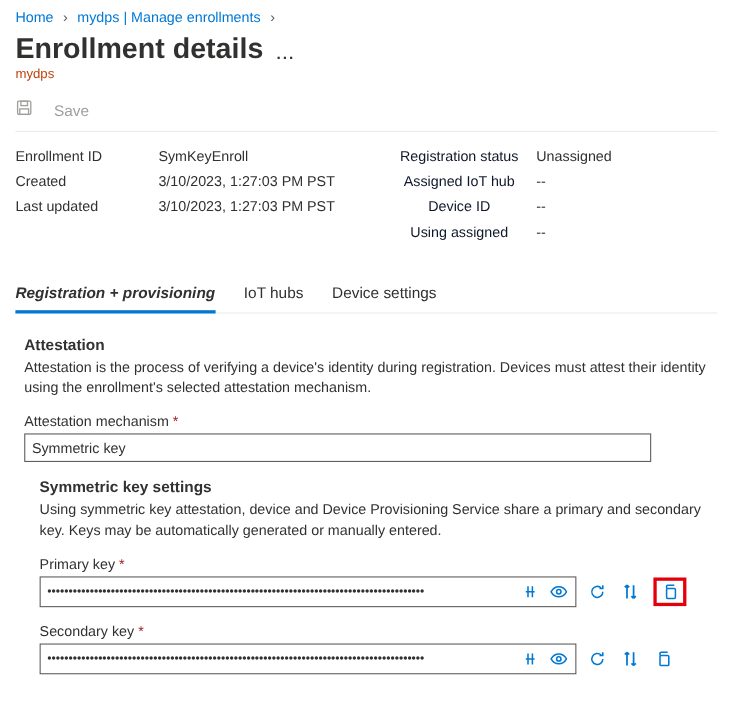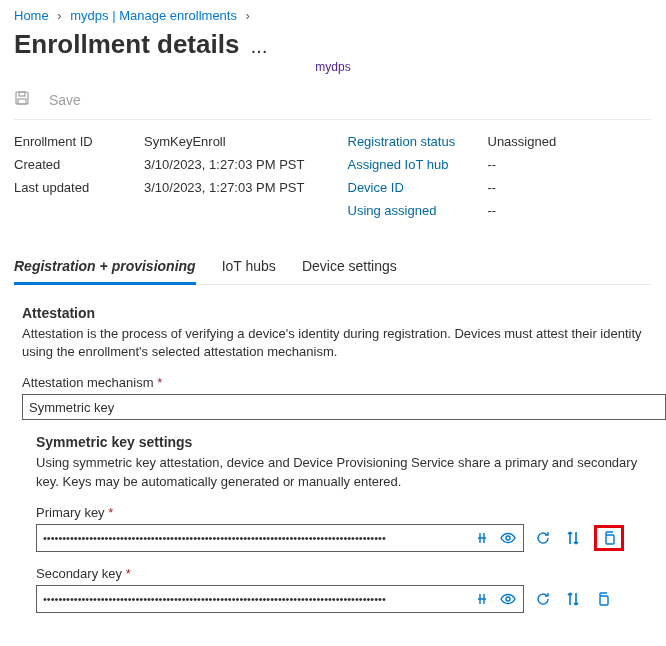--- a/index.html
+++ b/index.html
@@ -10,41 +10,41 @@
       background: #fff;
       width: 666px;
       padding: 8px 14px 30px 14px;
     }
     .breadcrumb { font-size: 13px; color: #0078d4; margin-bottom: 4px; }
     .breadcrumb a { color: #0078d4; text-decoration: none; }
     .breadcrumb .sep { color: #605e5c; margin: 0 5px; }
     .page-title-row { display: flex; align-items: flex-end; gap: 12px; }
     .page-title { font-size: 26px; font-weight: 600; color: #323130; margin-top: 2px; }
     .ellipsis-btn { color: #323130; cursor: pointer; font-weight: bold; letter-spacing: 1px; font-size: 14px; padding-top:6px;}
-    .sub { color: #4c1d95; font-size: 12px; margin-top: 0px; text-align: center; }
+    .sub { color: #c2410c; font-size: 12px; margin-top: 0px; }
     .toolbar { margin-top: 16px; display:flex; align-items:center; gap:19px; color:#a19f9d; font-size:14px;}
     .toolbar svg { width:16px; height:16px; }
     hr.divider { border: none; border-top: 1px solid #edebe9; margin: 10px 0 14px 0; }
     .details-grid { display: flex; gap: 29px; }
     .col { flex: 1; }
     .row { display: flex; margin-bottom: 8px; font-size: 13px; }
     .label { width: 130px; color: #323130; }
-    .label2 { width: 140px; color: #0369a1; }
+    .label2 { width: 140px; color: #0f172a; text-align: center; }
     .value { color: #323130; }
     .tabs { display: flex; gap: 26px; margin-top: 26px; border-bottom: 1px solid #edebe9; }
     .tab { padding: 6px 0 10px 0; font-size: 14px; color: #323130; cursor: pointer; position: relative; }
     .tab.active { font-weight: 600; font-style: italic; }
     .tab.active::after { content:""; position:absolute; left:0; right:0; bottom:-1px; height:3px; background:#0078d4; }
     .section { padding: 20px 8px 0 8px; }
     .section h3 { font-size: 14px; font-weight: 700; margin-bottom: 4px; }
     .section p { font-size: 13px; color: #323130; line-height: 1.4; margin-bottom: 14px; }
     .field-label { font-size: 13px; margin-bottom: 4px; }
     .req { color: #a4262c; }
     .text-input {
-      width: 644px; height: 26px; border: 1px solid #605e5c; padding: 3px 6px;
+      width: 570px; height: 26px; border: 1px solid #605e5c; padding: 3px 6px;
       font-size: 13px; background:#fff; display:flex; align-items:center;
     }
     .subsection { padding: 14px 0 0 14px; }
     .key-row { display:flex; align-items:center; gap:10px; margin-bottom: 14px; }
     .key-input {
       flex: 0 0 488px; height: 28px; border: 1px solid #605e5c; padding: 0 6px;
       display:flex; align-items:center; justify-content:space-between; background:#fff;
     }
     .dots { letter-spacing: 0px; font-size: 11px; overflow:hidden; white-space:nowrap; }
     .key-input-icons { display:flex; gap:8px; color:#0078d4; }

